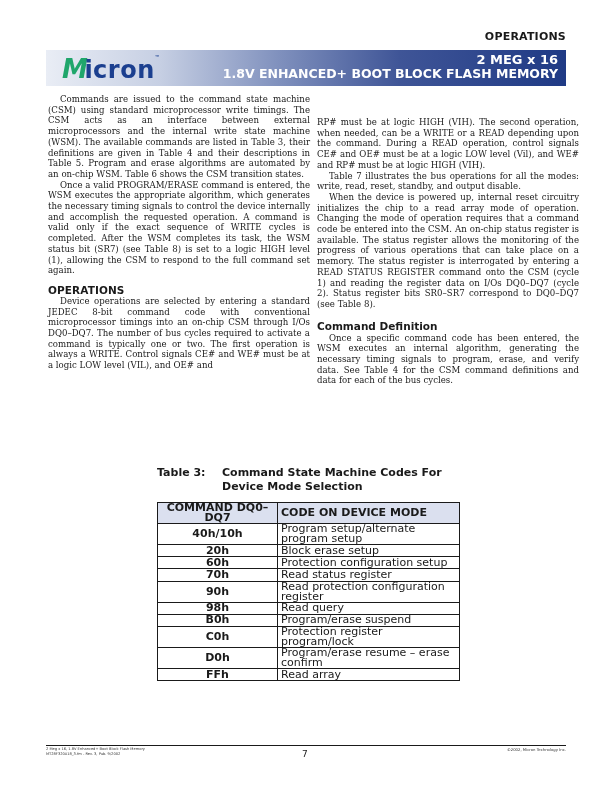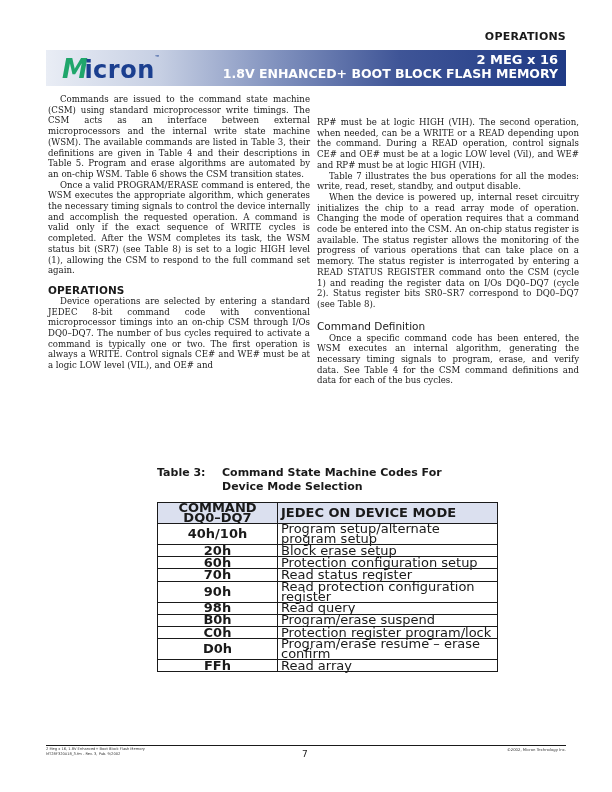--- a/index.html
+++ b/index.html
@@ -16,27 +16,27 @@
   .banner-title .l1 { font-size: 13px; }
   .banner-title .l2 { font-size: 12.5px; }
 
   .col { position: absolute; width: 262px; font-size: 8.6px; line-height: 10.7px; text-align: justify; }
   .col.left { left: 48px; top: 94px; }
   .col.right { left: 317px; top: 107px; }
   .col p { margin: 0; text-indent: 12px; }
   .col p.noindent { text-indent: 0; margin-top: 10px; }
   h2 { font-family: "DejaVu Sans", sans-serif; font-weight: bold; font-size: 10.5px; margin: 0; line-height: 12px; letter-spacing: 0.1px; }
   h2.sec2 { margin-top: 8px; }
-  h3 { font-family: "DejaVu Sans", sans-serif; font-weight: normal; font-size: 10.5px; margin: 10px 0 1px 0; line-height: 12px; }
+  h3 { font-family: "DejaVu Sans", sans-serif; font-weight: bold; font-size: 10.5px; margin: 10px 0 1px 0; line-height: 12px; }
 
   .table-caption { position: absolute; left: 157px; top: 466px; font-family: "DejaVu Sans", sans-serif; font-weight: bold; font-size: 11px; line-height: 14px; }
   .table-caption .num { display: inline-block; width: 65px; vertical-align: top; }
   .table-caption .title { display: inline-block; vertical-align: top; }
 
-  table.csm { position: absolute; left: 157px; top: 502px; width: 341px; border-collapse: collapse; font-family: "DejaVu Sans", sans-serif; font-size: 13px; }
+  table.csm { position: absolute; left: 157px; top: 502px; width: 303px; border-collapse: collapse; font-family: "DejaVu Sans", sans-serif; font-size: 11px; }
   table.csm th, table.csm td { border: 1px solid #1a1a1a; padding: 0 3px; height: 11.2px; line-height: 10px; }
   table.csm th { background: #dbe0ef; font-weight: bold; text-align: left; height: 13px; }
   table.csm th.c1 { text-align: center; width: 113px; }
   table.csm td.c1 { text-align: center; font-weight: bold; }
 
   .footer-rule { position: absolute; top: 745px; left: 46px; width: 520px; height: 1px; background: #1a1a1a; }
   .footer-left { position: absolute; top: 747px; left: 46px; font-family: "DejaVu Sans", sans-serif; font-size: 3.6px; line-height: 4.6px; color: #333; }
   .footer-page { position: absolute; top: 749px; left: 302px; font-family: "DejaVu Sans", sans-serif; font-size: 9px; color: #1a1a1a; }
   .footer-right { position: absolute; top: 747px; right: 46px; font-family: "DejaVu Sans", sans-serif; font-size: 3.8px; color: #333; }
 </style>
@@ -71,21 +71,21 @@
 </div>
 
 <div class="table-caption">
   <span class="num">Table 3:</span><span class="title"><span>Command State Machine Codes For</span><br><span>Device Mode Selection</span></span>
 </div>
 
 <table class="csm">
   <thead>
     <tr>
       <th class="c1">COMMAND DQ0–DQ7</th>
-      <th>JEDEC ON DEVICE MODE</th>
+      <th>CODE ON DEVICE MODE</th>
     </tr>
   </thead>
   <tbody>
     <tr>
         <td class="c1">40h/10h</td>
         <td>Program setup/alternate program setup</td>
       </tr>
     <tr>
         <td class="c1">20h</td>
         <td>Block erase setup</td>

